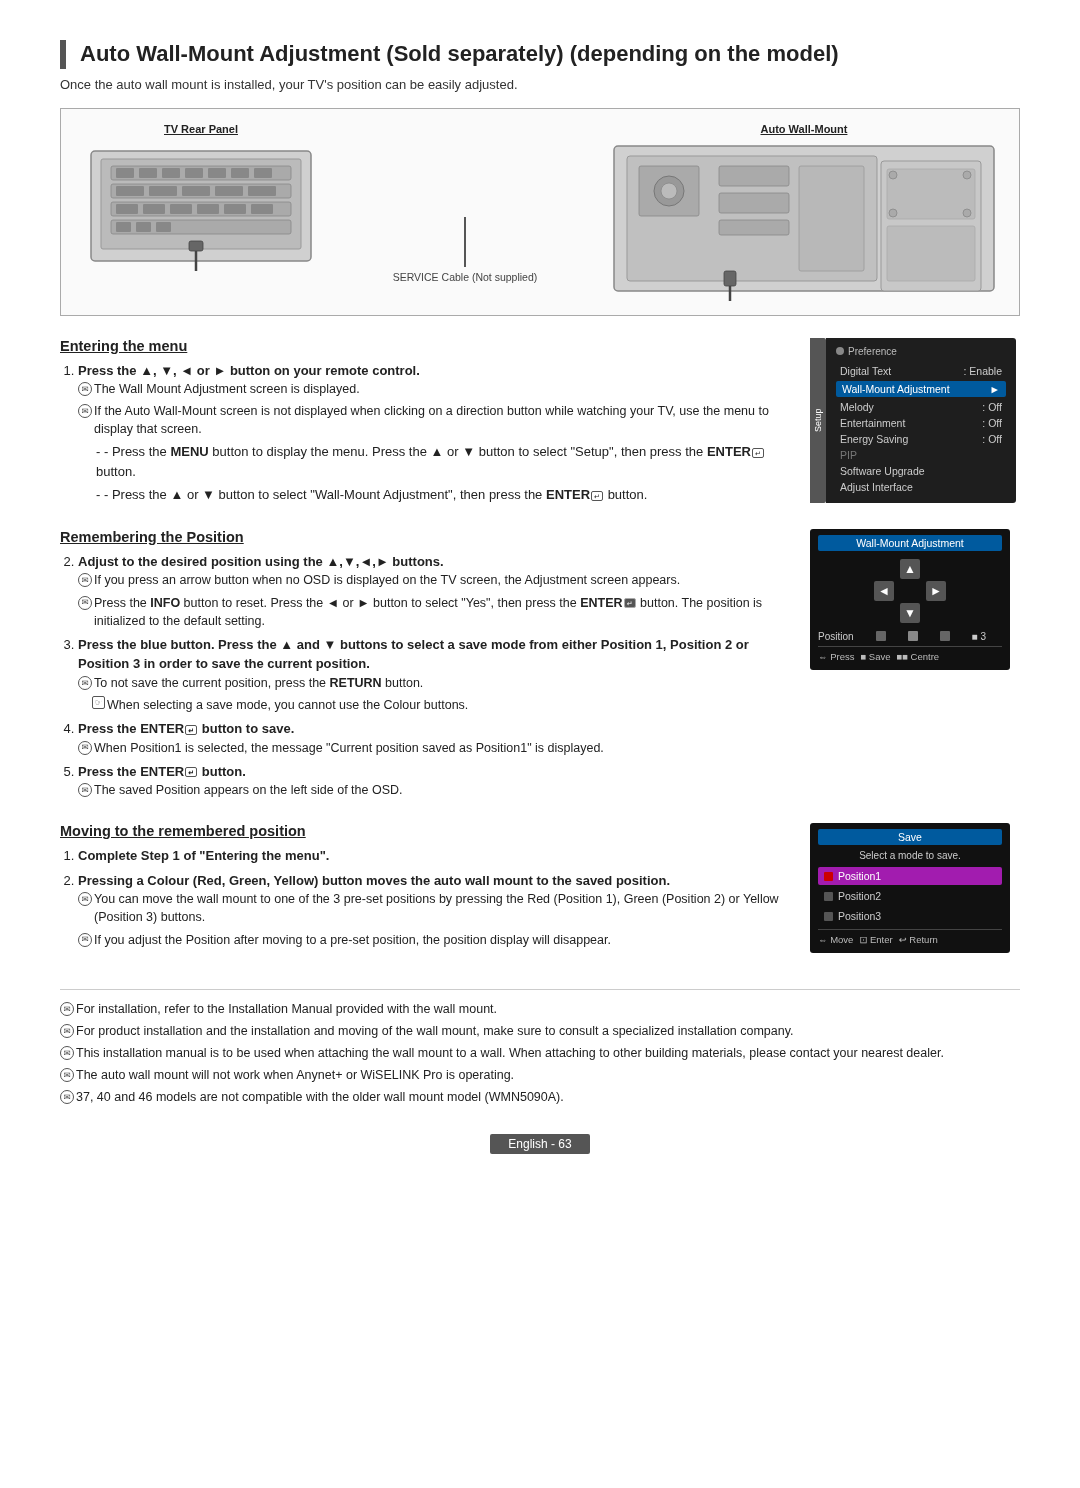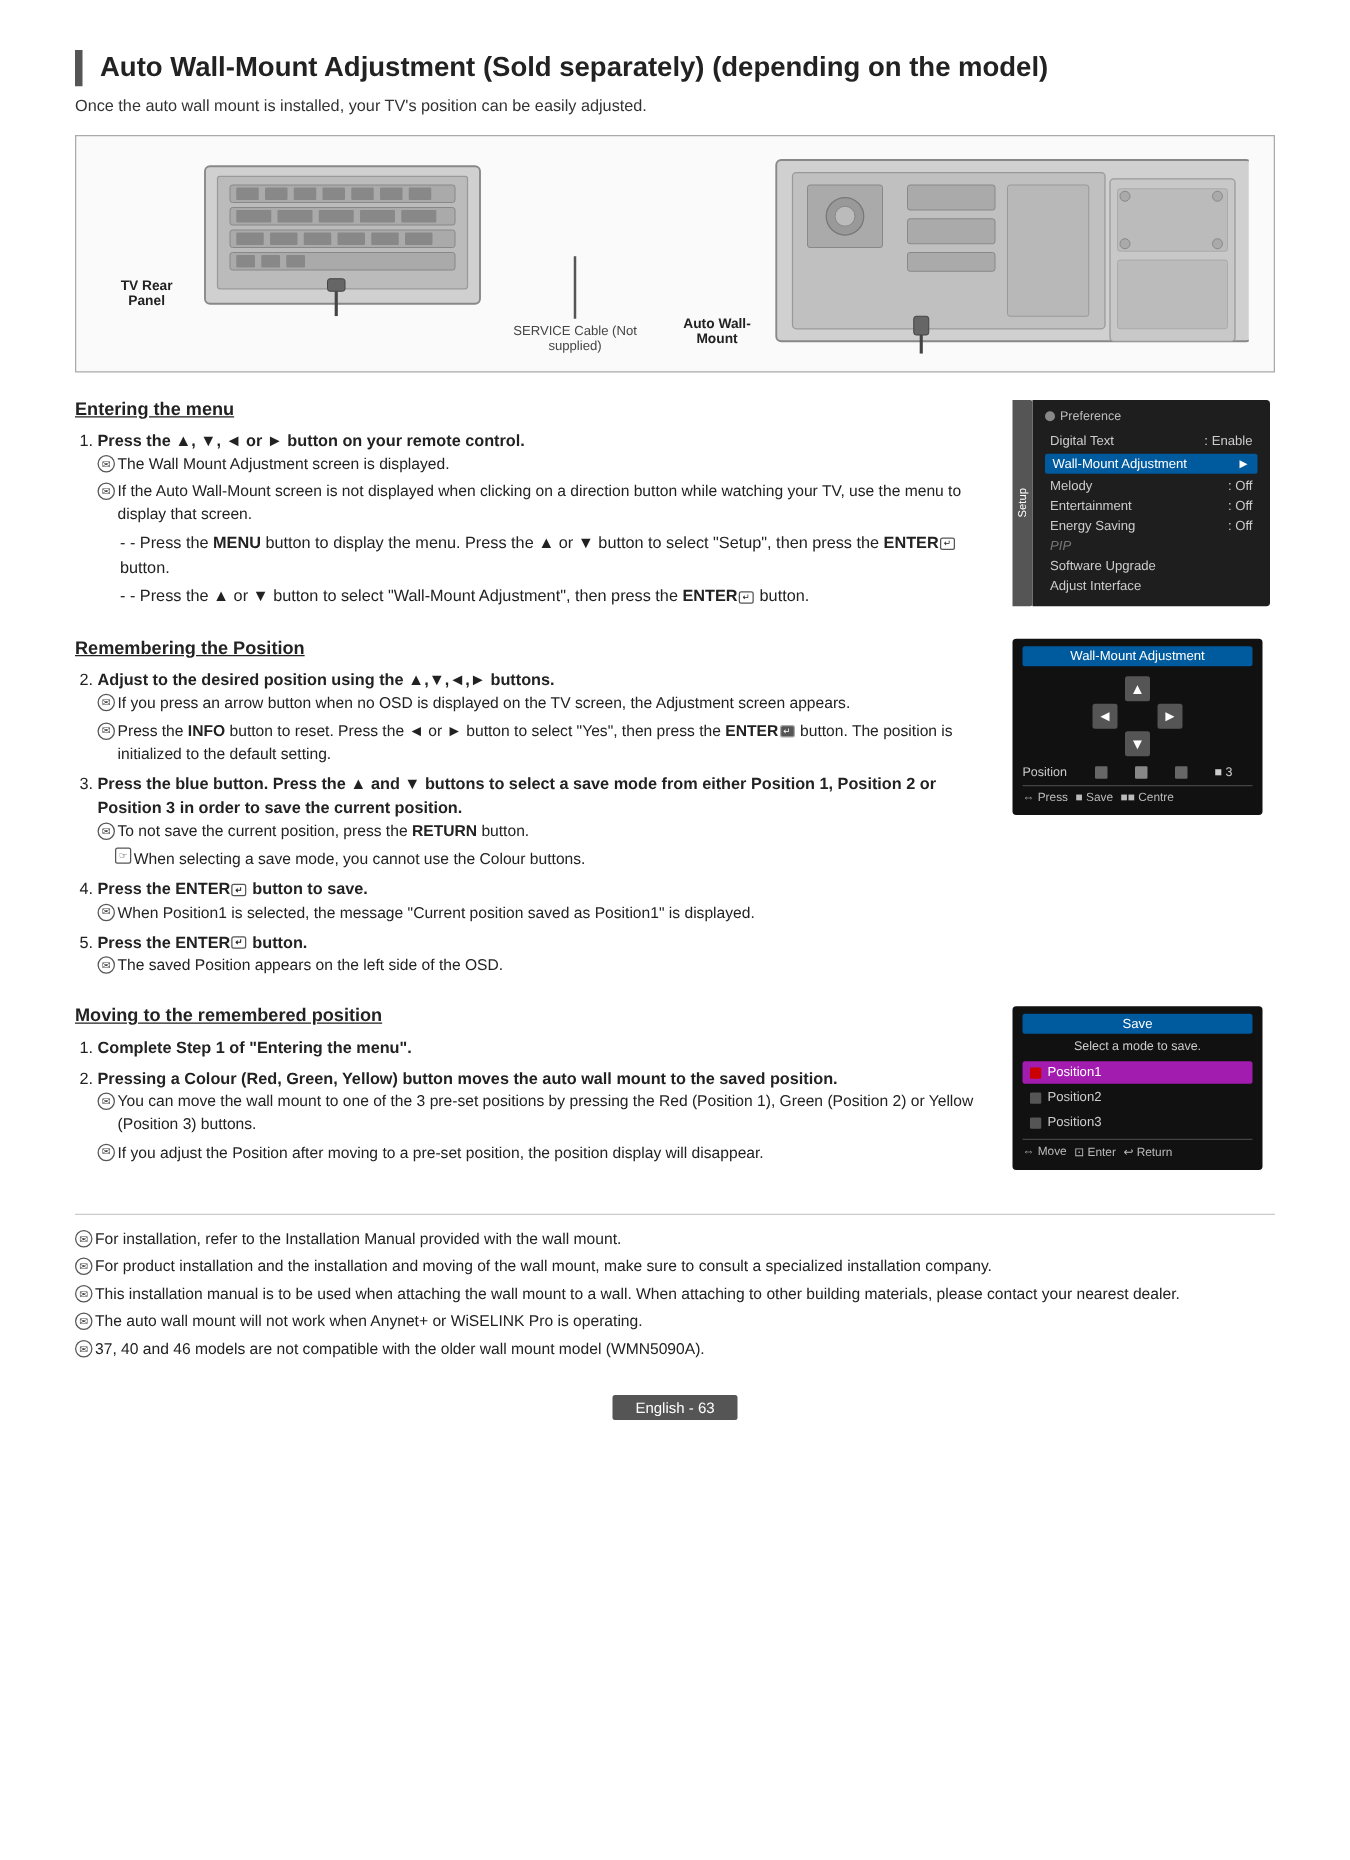--- a/index.html
+++ b/index.html
@@ -162,22 +162,23 @@
 
     
     .diagram-svg-container {
       display: flex;
       align-items: flex-start;
       justify-content: space-between;
       width: 100%;
     }
     .diagram-col {
       display: flex;
-      flex-direction: row;
-      align-items: flex-end;
+      flex-direction: column;
+      align-items: center;
+      text-decoration: underline;
     }
   </style>
 </head>
 <body>
 
 <h1 class="page-title">Auto Wall-Mount Adjustment (Sold separately) (depending on the model)</h1>
 <p class="subtitle">Once the auto wall mount is installed, your TV's position can be easily adjusted.</p>
 
 <div class="diagram-box">
   <div class="diagram-svg-container">
@@ -303,21 +304,21 @@
               <span>: Off</span>
           </div>
           <div style="display:flex;justify-content:space-between;padding:2px 4px;font-size:10.5px;color:#ccc;">
             <span>Entertainment</span>
               <span>: Off</span>
           </div>
           <div style="display:flex;justify-content:space-between;padding:2px 4px;font-size:10.5px;color:#ccc;">
             <span>Energy Saving</span>
               <span>: Off</span>
           </div>
-          <div style="display:flex;justify-content:space-between;padding:2px 4px;font-size:10.5px;color:#777;font-style:italic;">
+          <div style="display:flex;justify-content:space-between;padding:2px 4px;font-size:10.5px;color:#777;">
             <span>PIP</span>
               <span></span>
           </div>
           <div style="display:flex;justify-content:space-between;padding:2px 4px;font-size:10.5px;color:#ccc;">
             <span>Software Upgrade</span>
               <span></span>
           </div>
           <div style="display:flex;justify-content:space-between;padding:2px 4px;font-size:10.5px;color:#ccc;">
             <span>Adjust Interface</span>
               <span></span>

